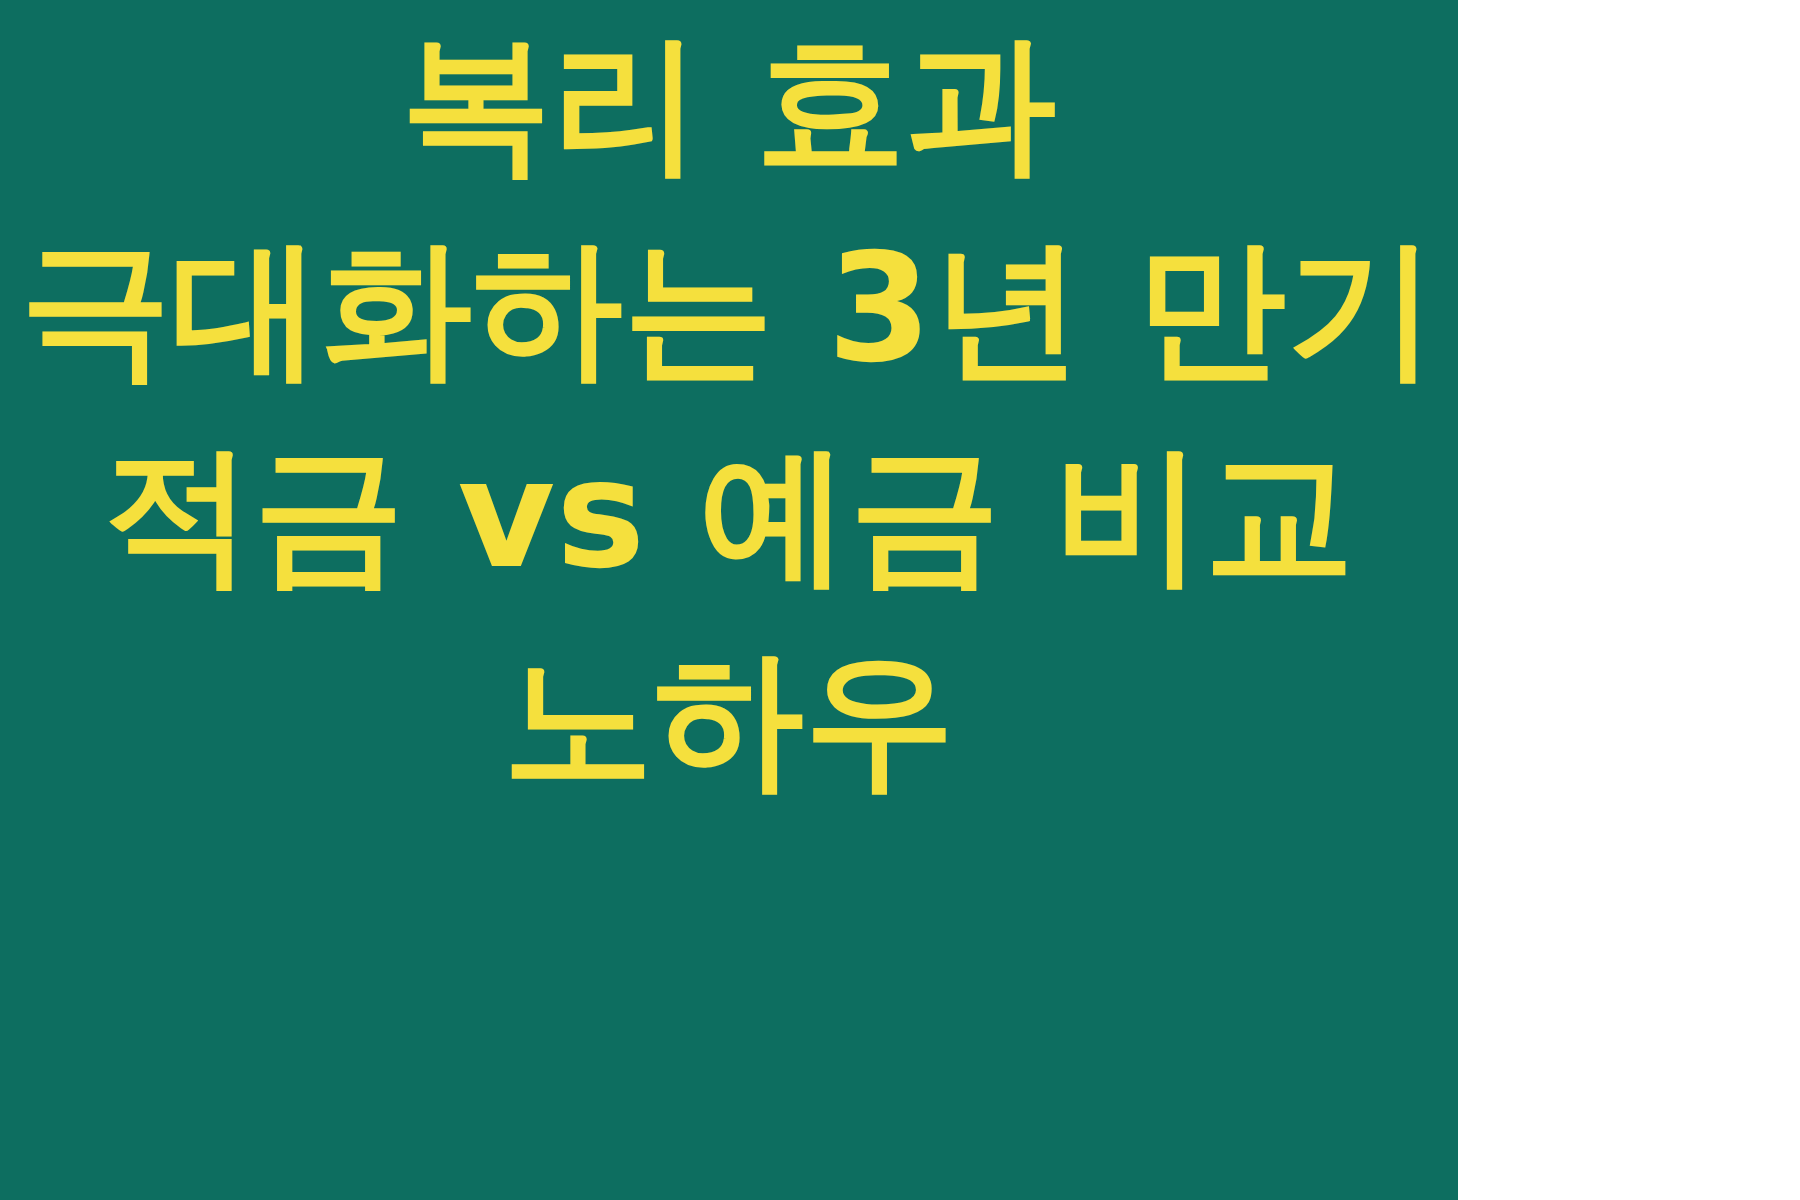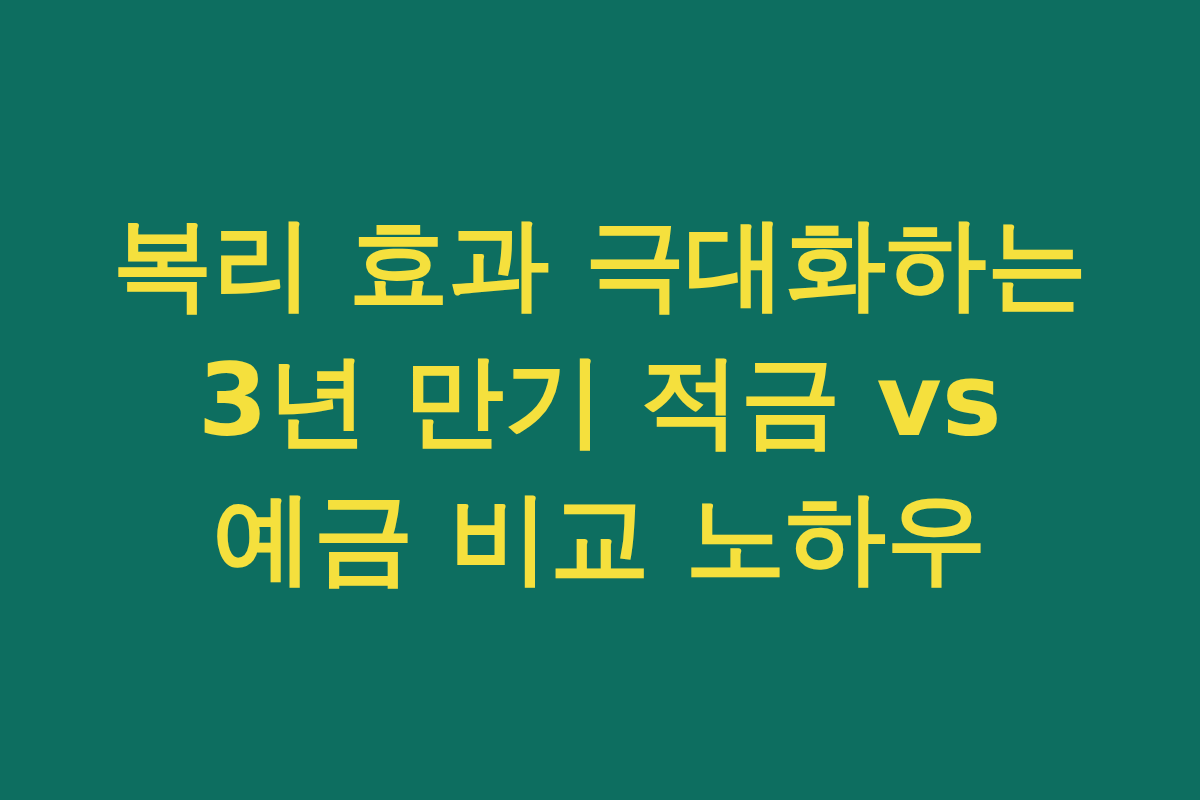--- a/index.html
+++ b/index.html
@@ -10,24 +10,23 @@
   body {
     width: 1200px;
     height: 800px;
     overflow: hidden;
     font-family: "DejaVu Sans", "Liberation Sans", sans-serif;
   }
 
   #title-card {
     position: relative;
     box-sizing: border-box;
-    width: 1200px;
+    width: 972px;
     height: 800px;
     display: flex;
-    align-items: center;
     justify-content: center;
     background: #0d6e60;
   }
 
   #headline {
     display: block;
     width: 1024px;
     margin: 0;
     padding: 0;
     text-align: center;

